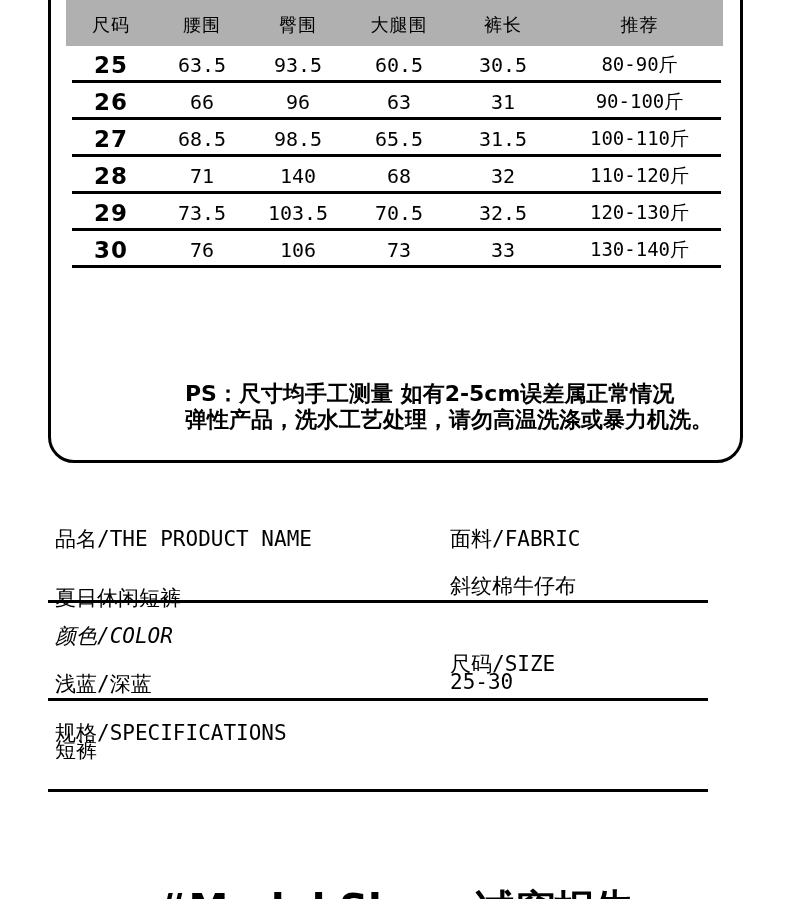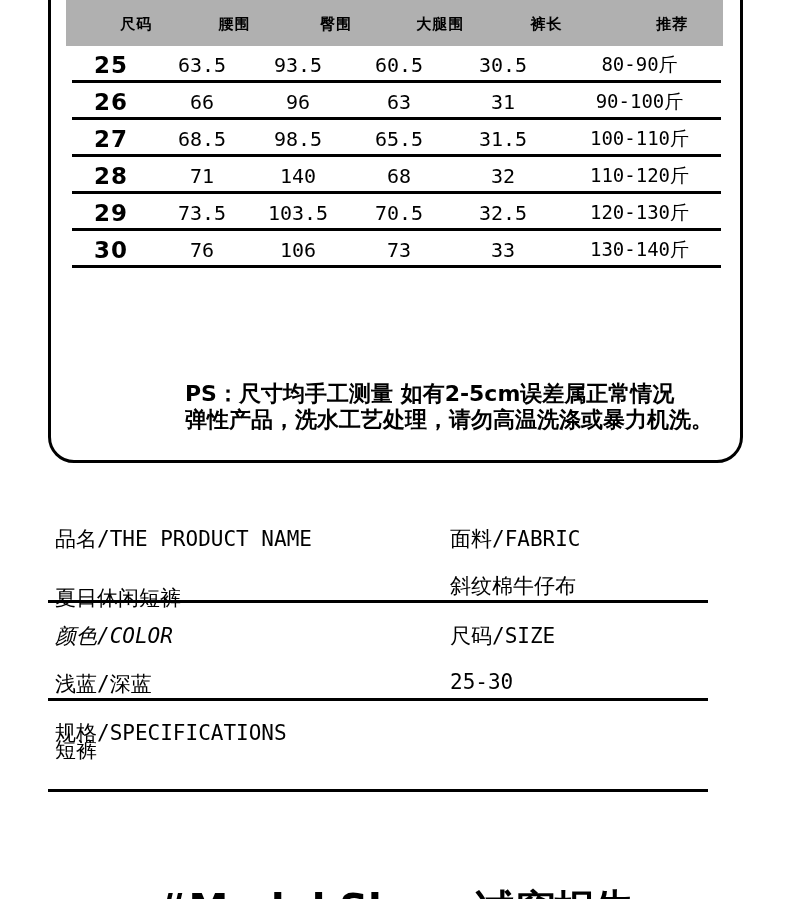--- a/index.html
+++ b/index.html
@@ -31,21 +31,21 @@
   .cell { text-align:center; font-size:20px;
     font-family:"DejaVu Sans Mono","Liberation Mono",monospace; }
   .c0 { width:90px;  font-size:23px; font-weight:bold; letter-spacing:1px;
         font-family:"DejaVu Sans","Liberation Sans",sans-serif; }
   .c1 { width:92px; }
   .c2 { width:100px; }
   .c3 { width:102px; }
   .c4 { width:106px; }
   .c5 { width:167px; font-size:19px; }
   .hcell.c0,.hcell.c1,.hcell.c2,.hcell.c3,.hcell.c4,.hcell.c5 {
-    font-family:"DejaVu Sans","Liberation Sans",sans-serif; font-size:15px; font-weight:bold;padding-left:43px;
+    font-family:"DejaVu Sans","Liberation Sans",sans-serif; font-size:18px; font-weight:normal;
   }
   .chart-note {
     position:absolute; left:134px; top:418px; width:540px;
     font-size:22px; font-weight:bold; line-height:26px; white-space:nowrap;
   }
 
   
   .info { position:absolute; left:0; top:0; width:790px;
     font-family:"DejaVu Sans Mono","Liberation Mono",monospace; }
   .info-label { position:absolute; font-size:21px; white-space:nowrap; }
@@ -136,21 +136,21 @@
 
   <div class="info">
 
     <div class="info-label colL" style="top:525px;">品名/THE PRODUCT NAME</div>
     <div class="info-label colR" style="top:525px;">面料/FABRIC</div>
     <div class="info-value colL" style="top:584px;">夏日休闲短裤</div>
     <div class="info-value colR" style="top:572px;">斜纹棉牛仔布</div>
     <div class="rule" style="top:600px; width:660px;"></div>
 
     <div class="info-label colL" style="top:622px;font-style:italic;">颜色/COLOR</div>
-    <div class="info-label colR" style="top:622px;">尺码/SIZE</div>
+    <div class="info-label colR" style="top:650px;">尺码/SIZE</div>
     <div class="info-value colL" style="top:670px;">浅蓝/深蓝</div>
     <div class="info-value colR" style="top:670px;">25-30</div>
     <div class="rule" style="top:698px; width:660px;"></div>
 
     <div class="info-label colL" style="top:719px;">规格/SPECIFICATIONS</div>
     <div class="info-value colL" style="top:736px;">短裤</div>
     <div class="rule" style="top:789px; width:660px;"></div>
   </div>
 
   <div class="footer-heading">#Model Show 试穿报告</div>

